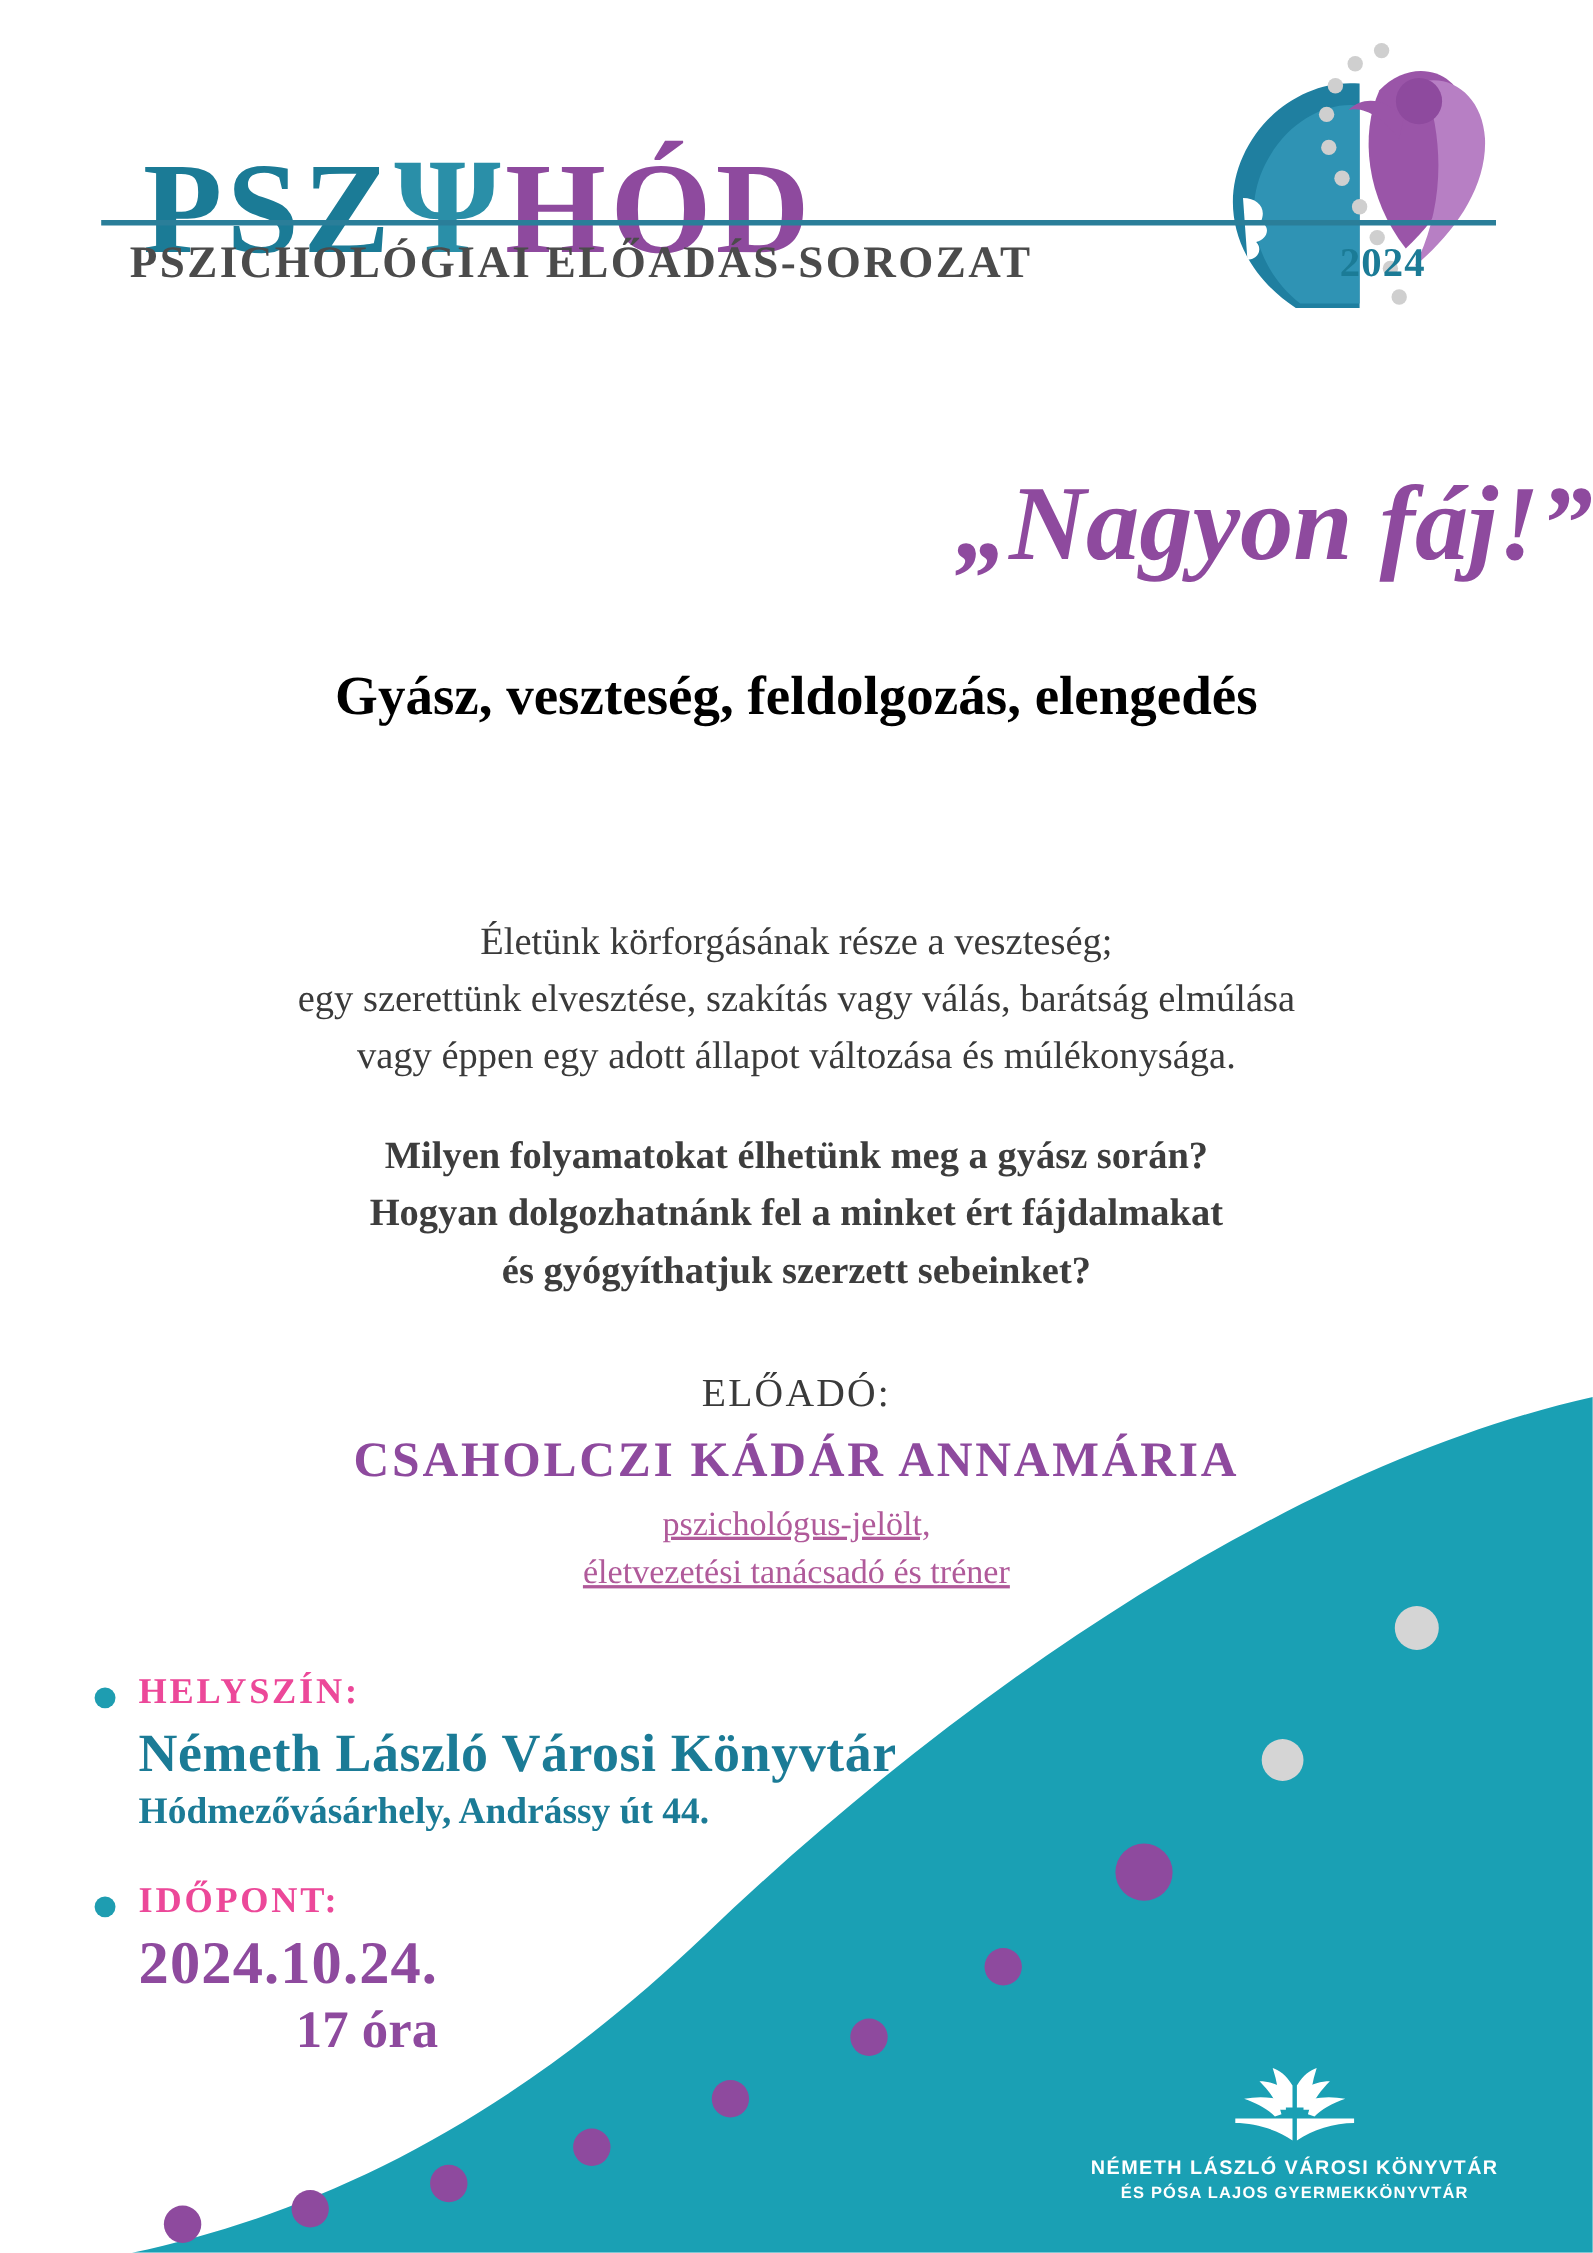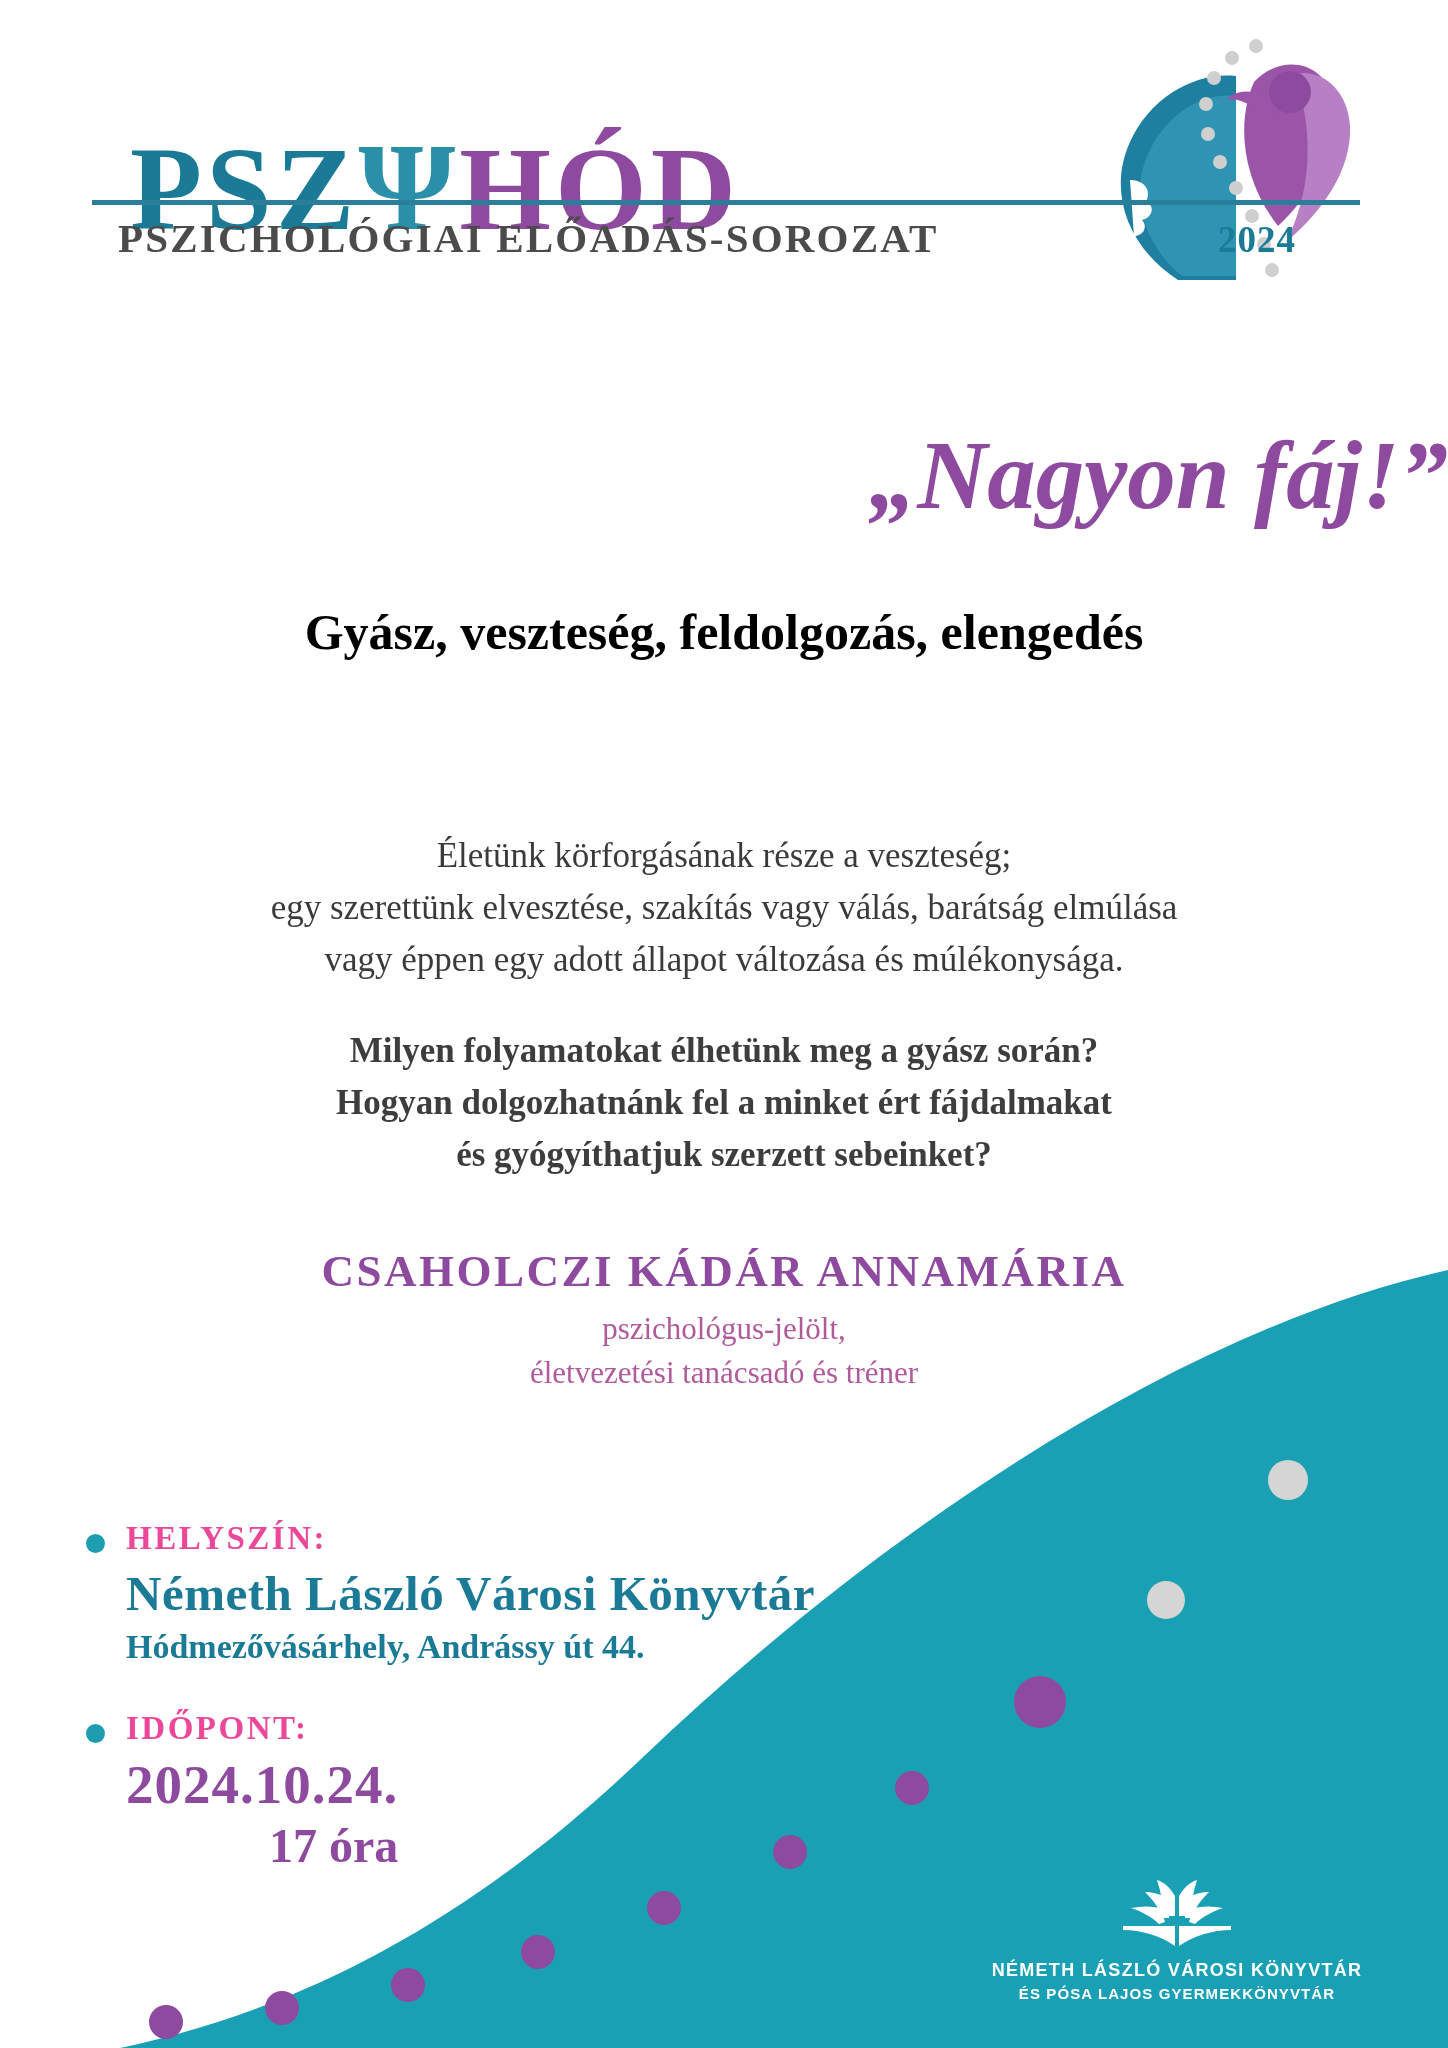--- a/index.html
+++ b/index.html
@@ -158,20 +158,21 @@
     font-size: 45px;
     font-weight: bold;
     letter-spacing: 2.5px;
     color: #8e4a9e;
     margin-bottom: 10px;
   }
   .speaker-role {
     font-size: 31px;
     color: #b05a9a;
     line-height: 1.42;
+    text-decoration: underline;
   }
 
   
   .info {
     position: absolute;
     left: 86px;
     z-index: 3;
   }
   .info-venue { top: 1520px; }
   .info-date  { top: 1710px; }
@@ -325,20 +326,21 @@
 <div class="sub-title">Gyász, veszteség, feldolgozás, elengedés</div>
 
 <div class="para para-1" style="white-space:pre-line">Életünk körforgásának része a veszteség;
 egy szerettünk elvesztése, szakítás vagy válás, barátság elmúlása
 vagy éppen egy adott állapot változása és múlékonysága.</div>
 <div class="para para-2" style="white-space:pre-line">Milyen folyamatokat élhetünk meg a gyász során?
 Hogyan dolgozhatnánk fel a minket ért fájdalmakat
 és gyógyíthatjuk szerzett sebeinket?</div>
 
 <div class="speaker-block">
+  <div class="speaker-label">ELŐADÓ:</div>
   <div class="speaker-name">CSAHOLCZI KÁDÁR ANNAMÁRIA</div>
   <div class="speaker-role" style="white-space:pre-line">pszichológus-jelölt,
 életvezetési tanácsadó és tréner</div>
 </div>
 
 <div class="info info-venue">
   <span class="bullet"></span>
   <div class="info-label">HELYSZÍN:</div>
   <div class="venue-name">Németh László Városi Könyvtár</div>
   <div class="venue-addr">Hódmezővásárhely, Andrássy út 44.</div>

